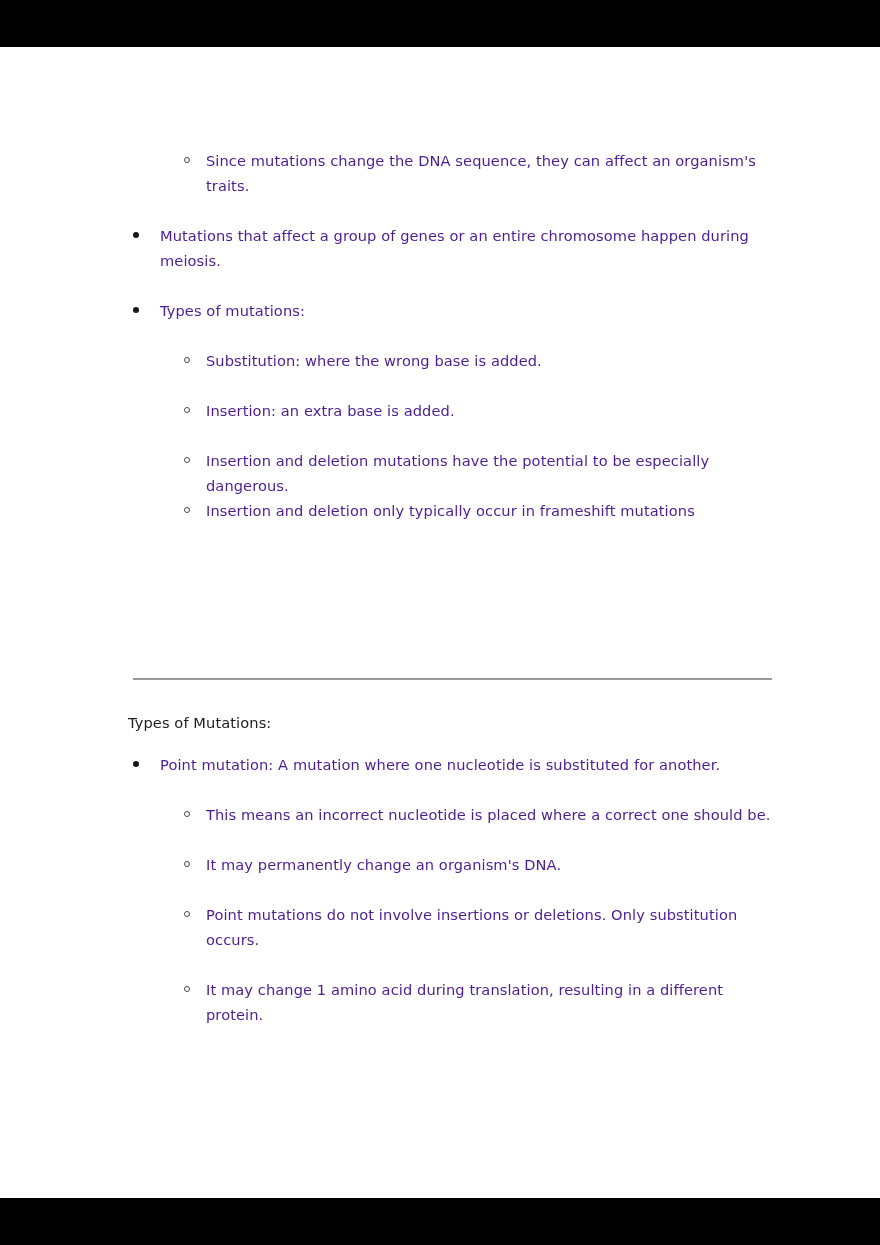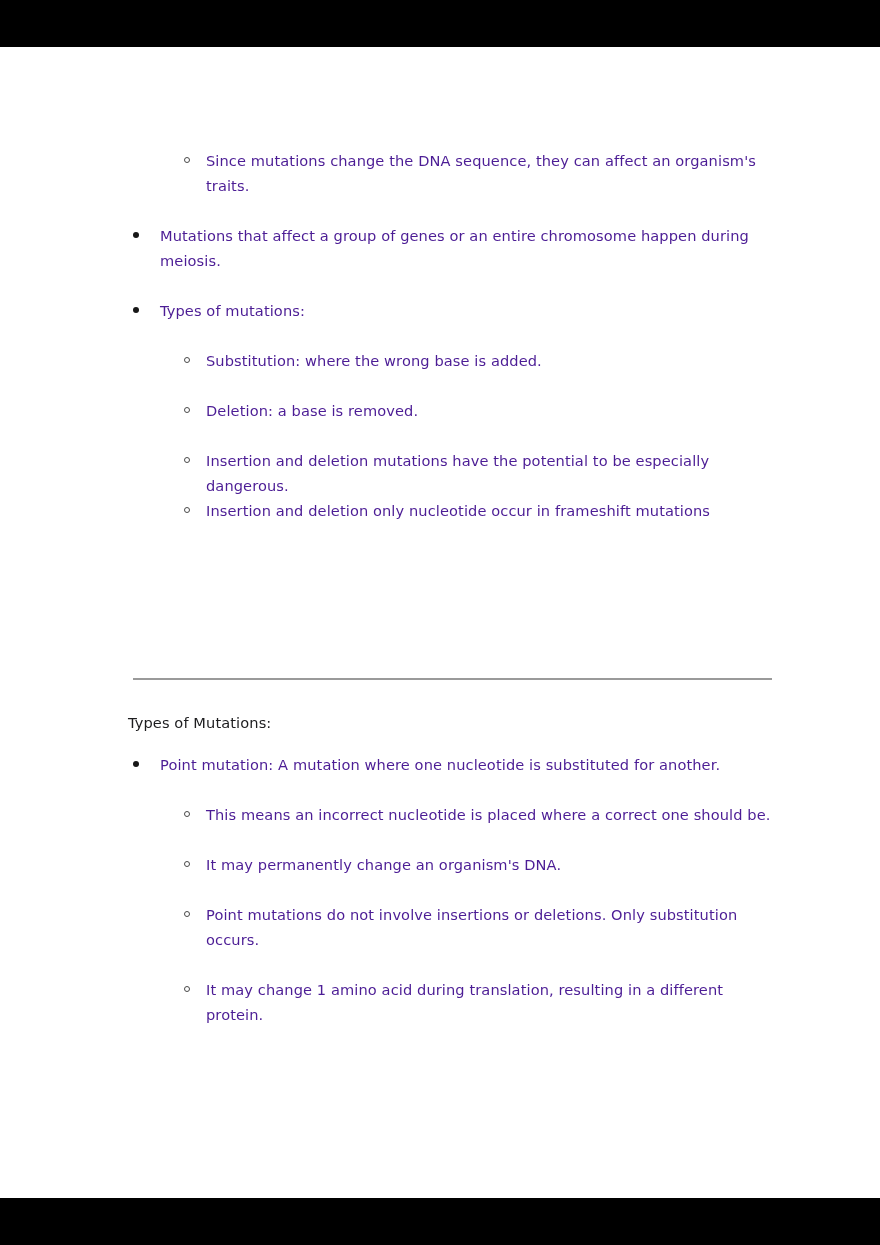--- a/index.html
+++ b/index.html
@@ -148,34 +148,34 @@
       <div class="item lvl1 gap-lg">
         <span class="marker"></span>
         <span class="text">Types of mutations:</span>
       </div>
 
       <div class="item lvl2 gap-lg">
         <span class="marker"></span>
         <span class="text">Substitution: where the wrong base is added.</span>
       </div>
 
-
-      <div class="item lvl2 gap-lg">
-        <span class="marker"></span>
-        <span class="text">Deletion: a base is removed.</span>
-      </div>
+      <div class="item lvl2 gap-lg">
+        <span class="marker"></span>
+        <span class="text">Insertion: an extra base is added.</span>
+      </div>
+
 
       <div class="item lvl2 gap-lg">
         <span class="marker"></span>
         <span class="text">Insertion and deletion mutations have the potential to be especially dangerous.</span>
       </div>
 
       <div class="item lvl2 gap-sm">
         <span class="marker"></span>
-        <span class="text">Insertion and deletion only nucleotide occur in frameshift mutations</span>
+        <span class="text">Insertion and deletion only typically occur in frameshift mutations</span>
       </div>
 
     </div>
 
     <div class="divider-wrap">
       <div class="divider"></div>
     </div>
 
     <div class="heading">Types of Mutations:</div>
 

